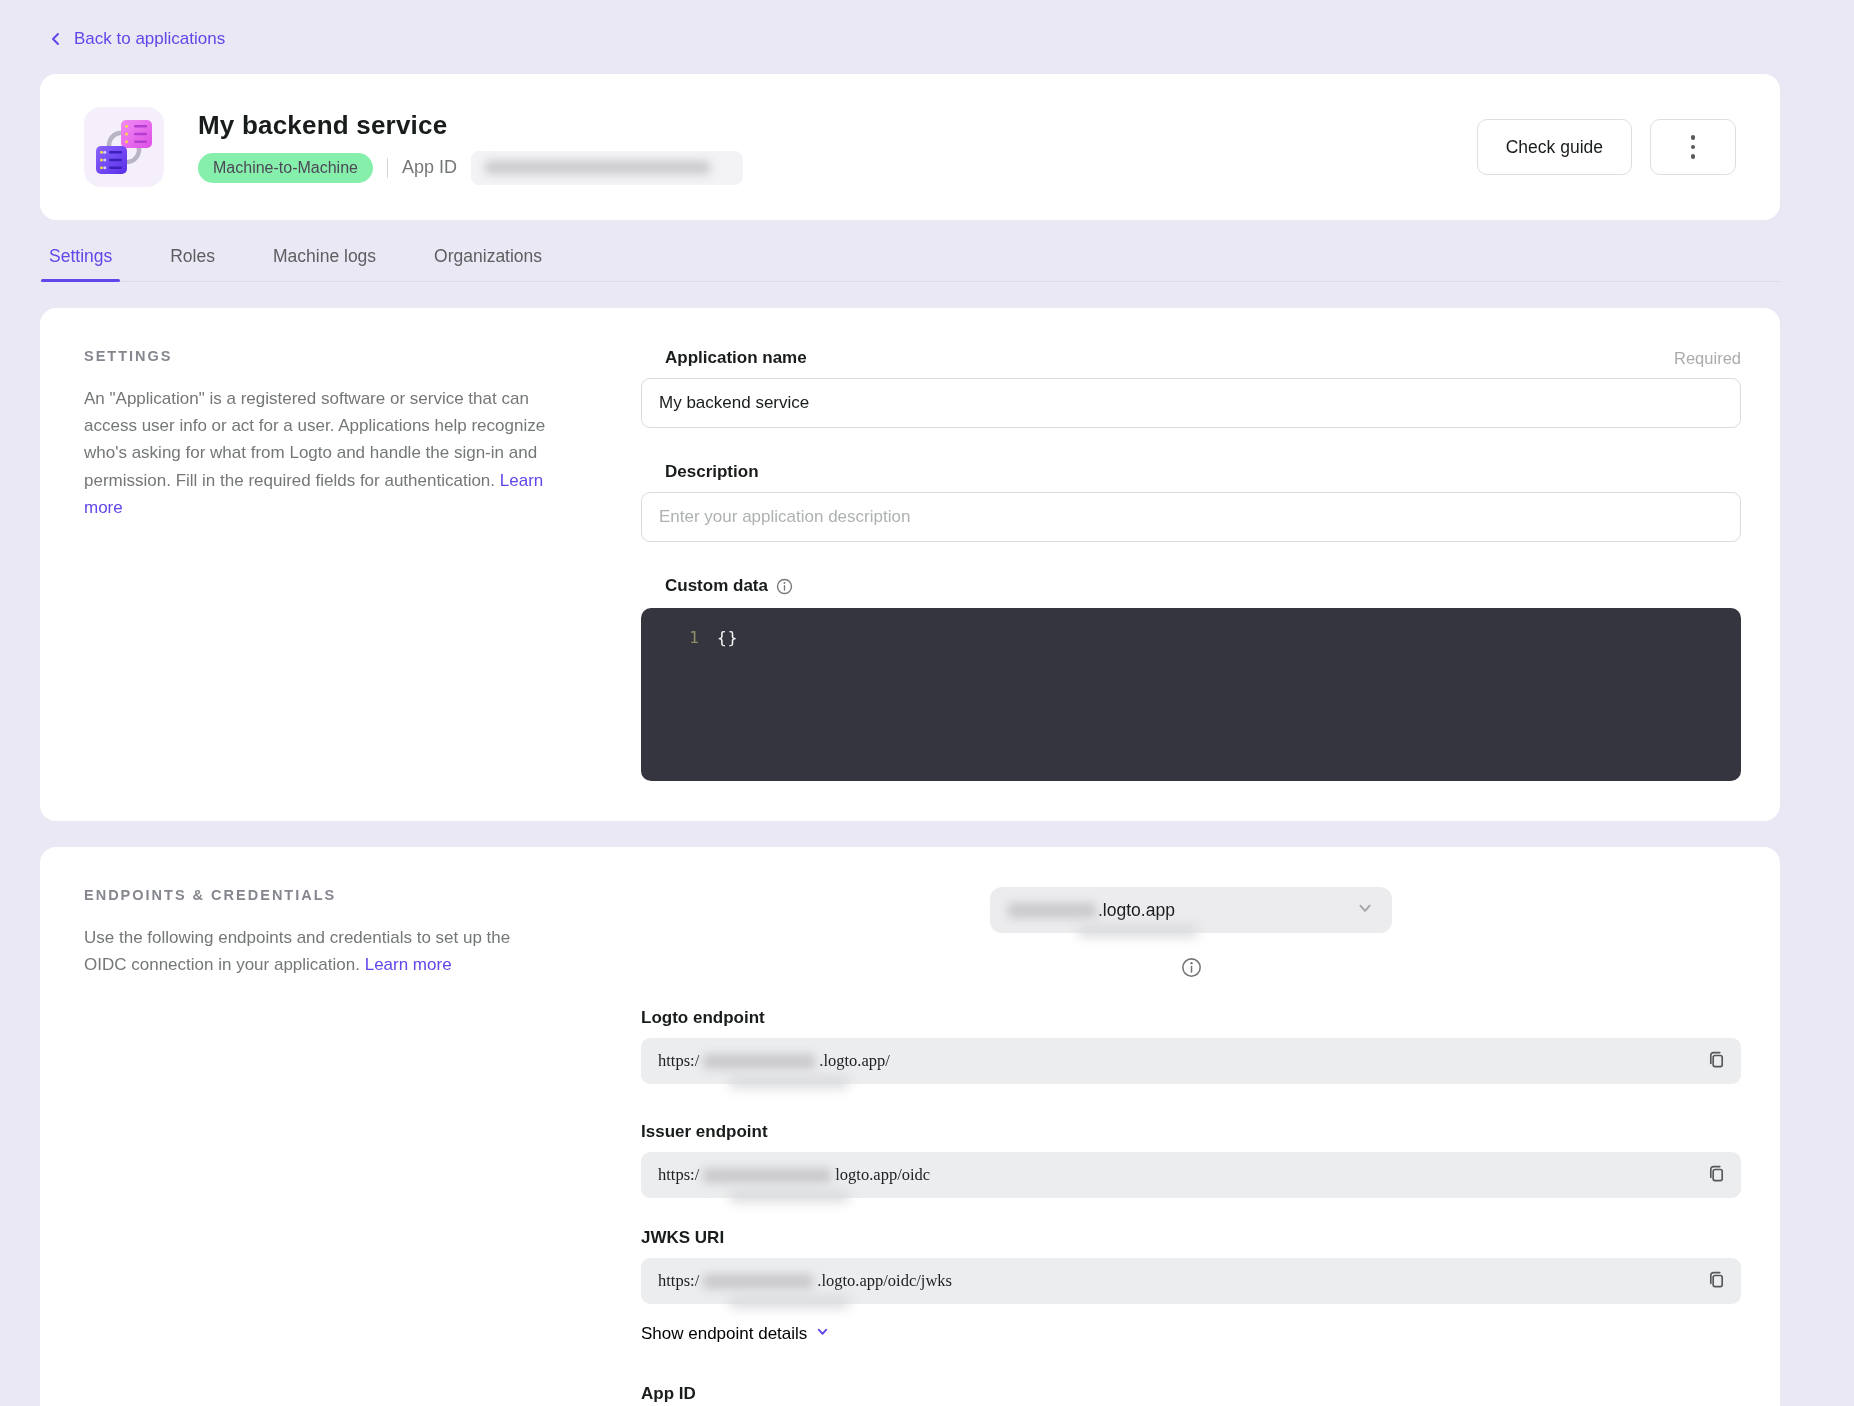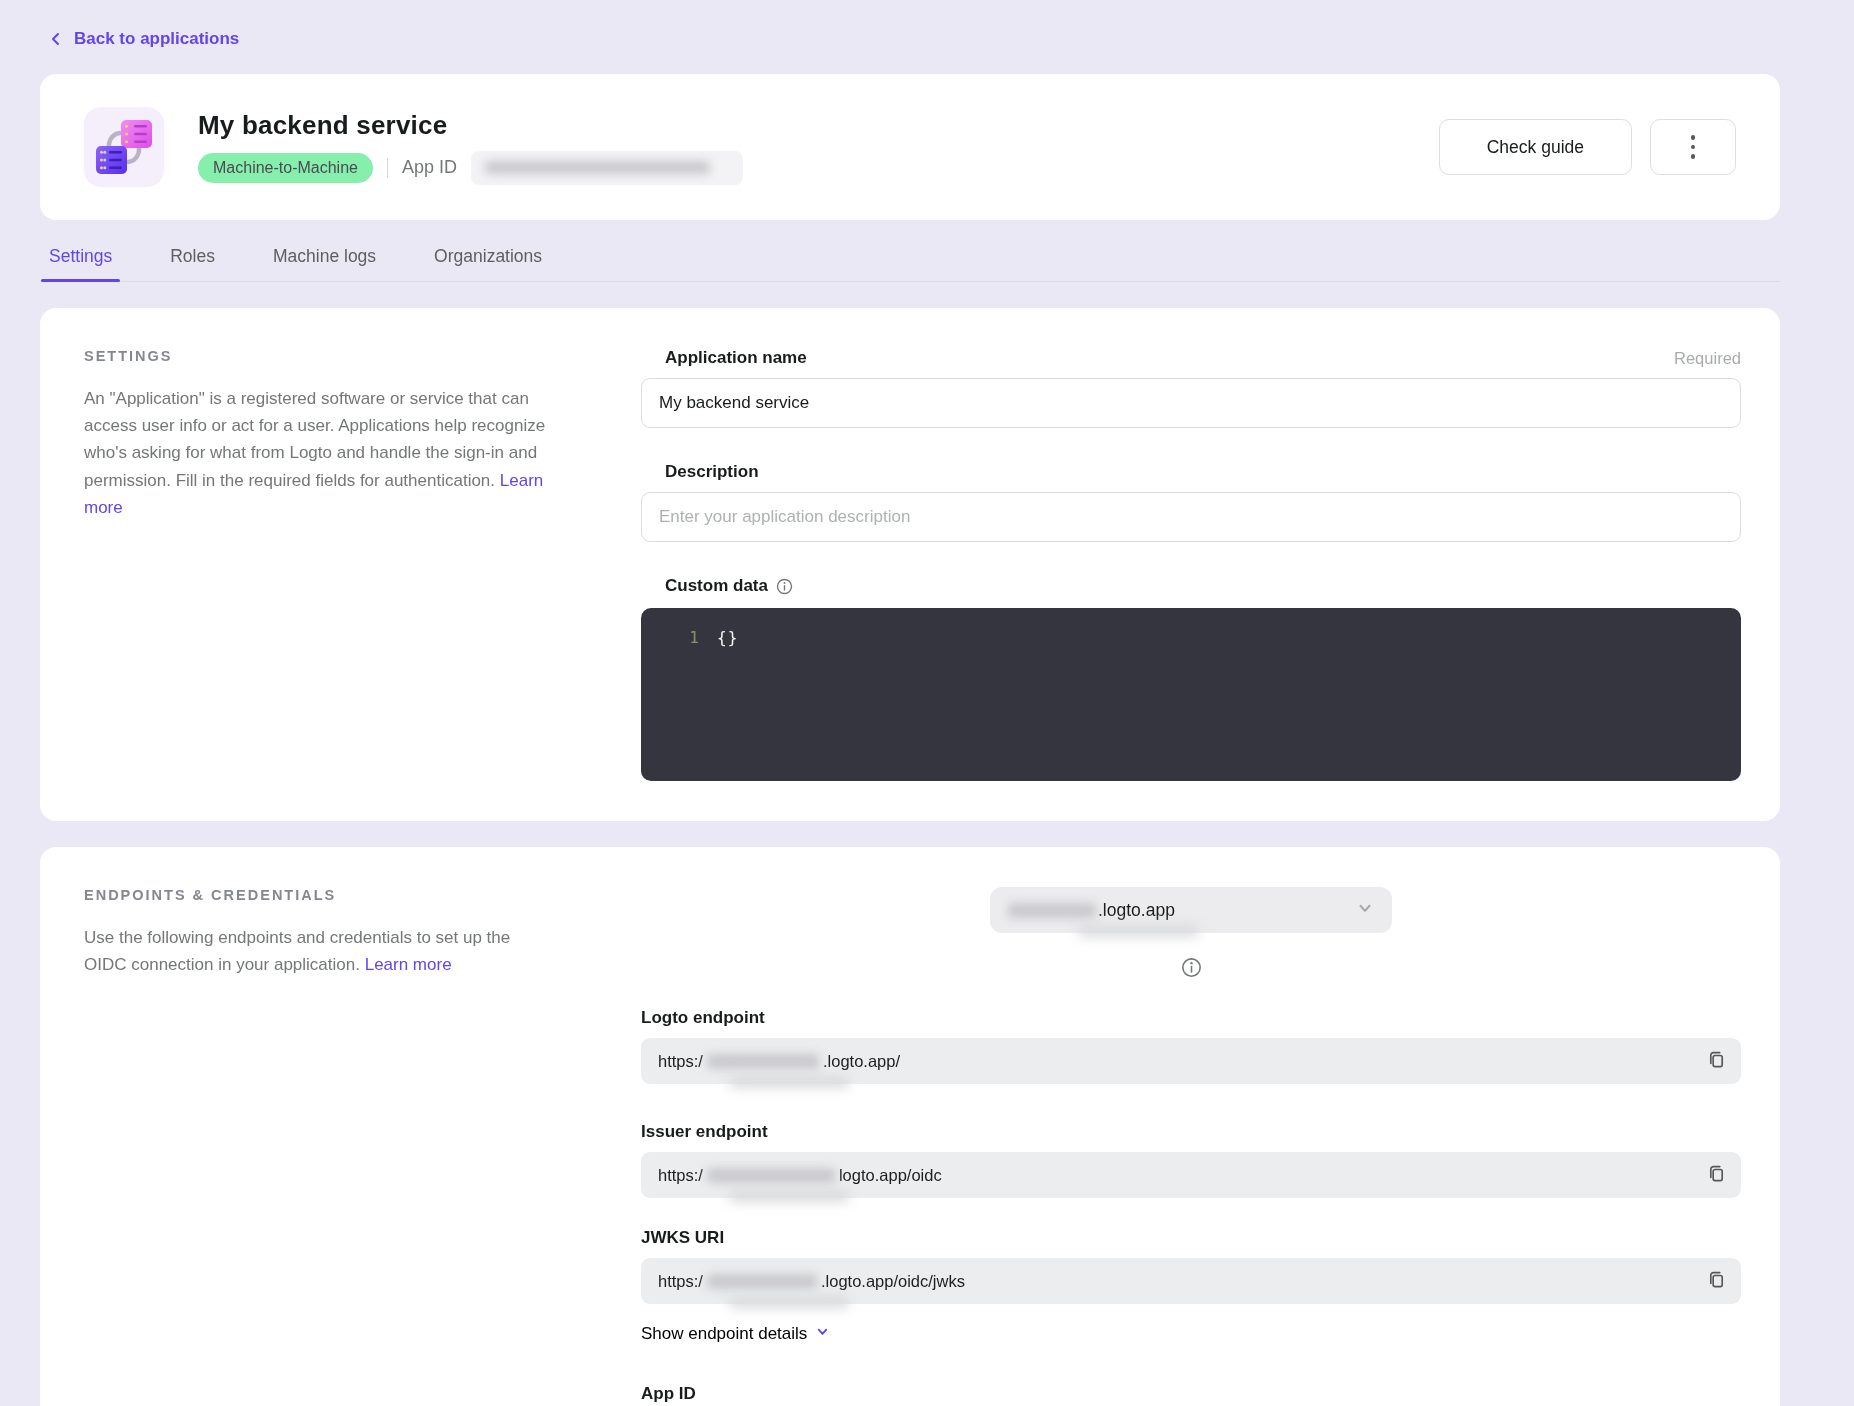--- a/index.html
+++ b/index.html
@@ -7,21 +7,21 @@
   body {
     background:#eae8f4;
     font-family:"Liberation Sans", sans-serif;
     color:#191c1d;
   }
   .container { width:1740px; margin:0 auto 0 40px; padding-top:26px; }
 
   
   .back-row { display:flex; align-items:center; gap:10px; padding-left:8px; height:26px; cursor:pointer; }
   .back-row svg { display:block; }
-  .back-link { color:#6346e9; font-size:17px; font-weight:700; }
+  .back-link { color:#6346e9; font-size:17px; font-weight:400; }
 
   
   .card { background:#fff; border-radius:16px; }
 
   
   .header-card { margin-top:22px; height:146px; padding:0 44px; display:flex; align-items:center; }
   .app-logo { width:80px; height:80px; flex:0 0 auto; }
   .header-info { margin-left:34px; flex:1 1 auto; }
   .app-title { font-size:26px; font-weight:700; letter-spacing:.2px; }
   .header-meta { display:flex; align-items:center; margin-top:10px; gap:14px; }
@@ -36,21 +36,21 @@
     border-radius:8px; overflow:hidden; display:flex; align-items:center;
   }
   .blur-strip { background:#c9c9cd; filter:blur(5px); border-radius:4px; }
   .appid-redacted .blur-strip { width:225px; height:13px; margin-left:14px; }
   .copy-btn { background:none; border:none; cursor:pointer; display:flex; align-items:center; padding:2px; }
   .header-actions { display:flex; align-items:center; gap:18px; }
   .btn {
     background:#fff; border:1px solid #dcdee0; border-radius:10px; cursor:pointer;
     font-family:"Liberation Sans", sans-serif;
   }
-  .check-guide-btn { height:56px; padding:0 47px; font-size:17.5px; font-weight:500; color:#191c1d; }
+  .check-guide-btn { height:56px; padding:0 28px; font-size:17.5px; font-weight:500; color:#191c1d; }
   .kebab-btn { width:86px; height:56px; display:flex; align-items:center; justify-content:center; }
   .kebab { display:flex; flex-direction:column; gap:5px; }
   .kebab i { width:4.5px; height:4.5px; border-radius:50%; background:#565a5c; }
 
   
   .tabs { margin-top:26px; display:flex; gap:58px; border-bottom:1px solid #dcd9ea; padding-left:9px; }
   .tab { font-size:17.5px; color:#5c5f60; padding-bottom:14px; position:relative; cursor:pointer; }
   .tab.active { color:#6346e9; font-weight:500; }
   .tab.active::after {
     content:""; position:absolute; left:-8px; right:-8px; bottom:-1px; height:3px;
@@ -96,21 +96,21 @@
   }
   .domain-select .blur-strip { width:88px; height:15px; margin-right:2px; }
   .domain-select .chevron { margin-left:auto; }
   .under-smear {
     position:absolute; left:88px; bottom:-4px; width:120px; height:12px;
     background:#d9dadd; filter:blur(6px); border-radius:4px;
   }
   .readonly-field {
     position:relative; margin-top:10px; height:46px; background:#ecedee; border-radius:9px;
     display:flex; align-items:center; padding:0 17px;
-    font-family:Liberation Sans, sans-serif; font-size:16.5px; color:#1c1e1f;
+    font-family:Liberation Serif, serif; font-size:16.5px; color:#1c1e1f;
   }
   .readonly-field .blur-strip { height:15px; margin:0 4px; }
   .readonly-field .copy-btn { position:absolute; right:13px; top:50%; transform:translateY(-50%); }
   .show-details { margin-top:20px; display:flex; align-items:center; gap:8px; width:fit-content; cursor:pointer; }
   .show-details span { color:#000000; font-size:17px; font-weight:500; }
   .appid-field-blur1 { width:62px; background:#c4c5c8; }
   .appid-field-blur2 { width:160px; background:#fdfdfd; }
   .mt40 { margin-top:40px; }
 </style>
 </head>

